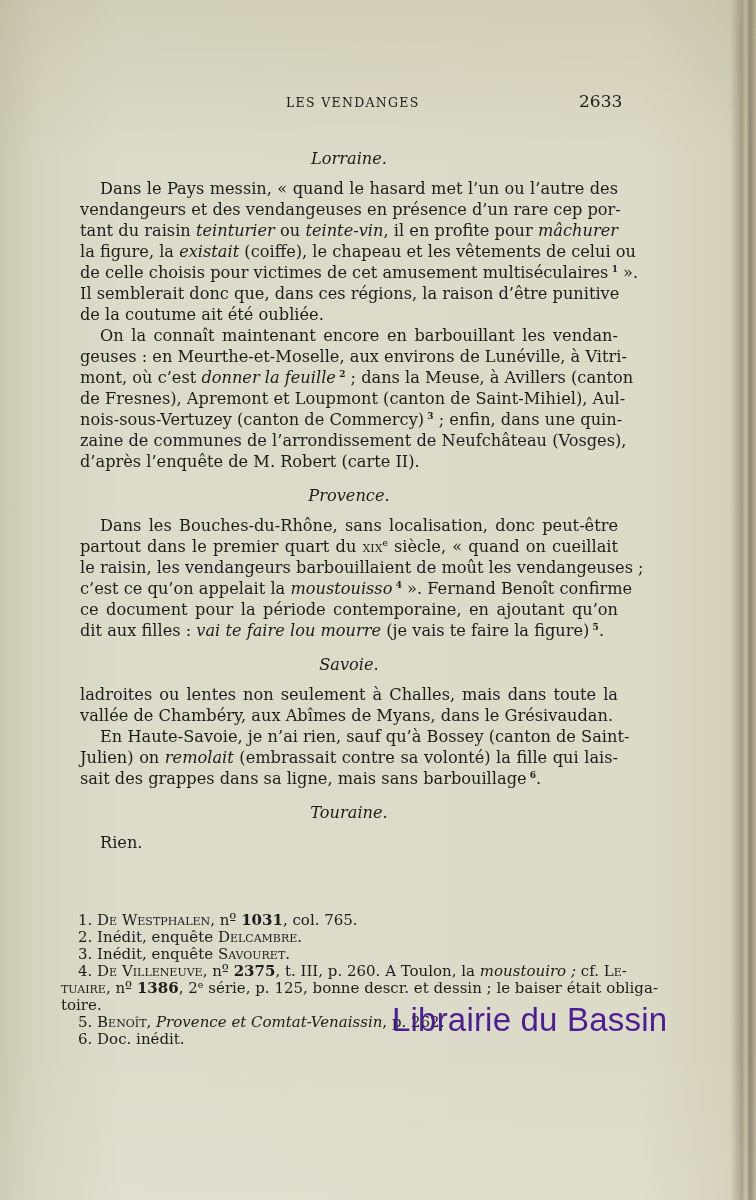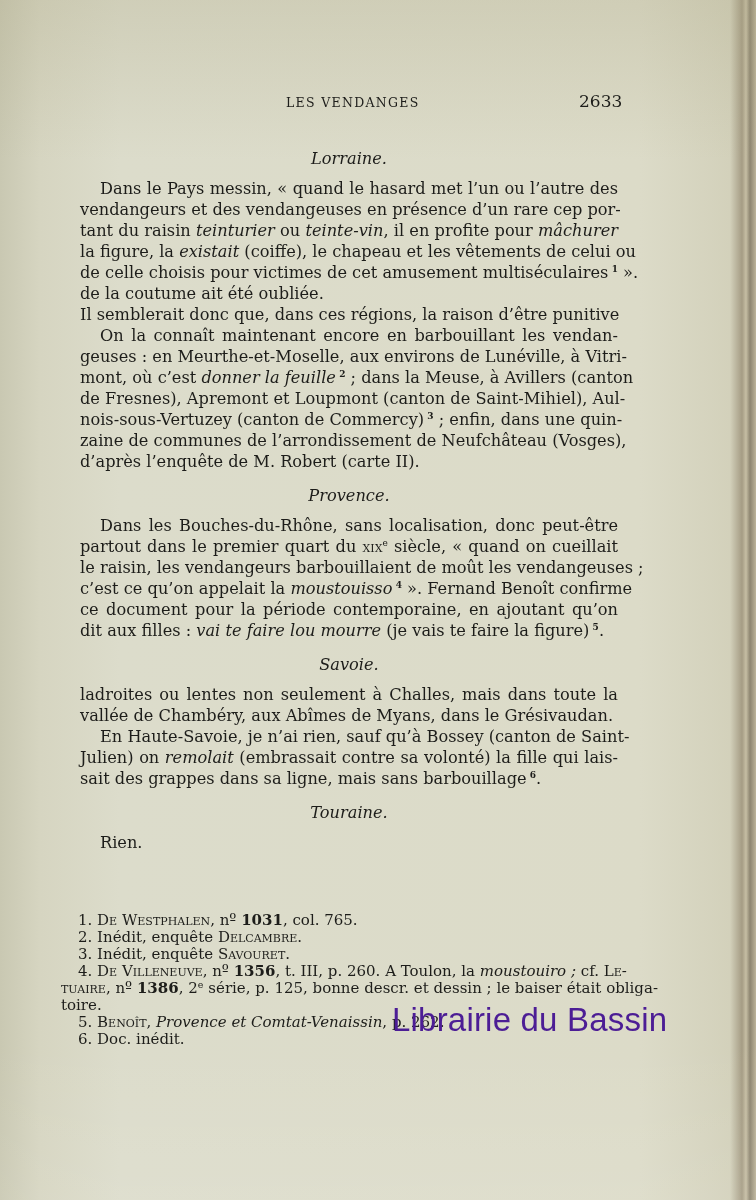--- a/index.html
+++ b/index.html
@@ -58,22 +58,22 @@
 <div class="page-number">2633</div>
 
 <div class="content" id="content">
     <div class="section-title">Lorraine.</div>
     <div>
       <span class="line indent">Dans le Pays messin, « quand le hasard met l’un ou l’autre des</span>
       <span class="line">vendangeurs et des vendangeuses en présence d’un rare cep por-</span>
       <span class="line">tant du raisin <span class="it">teinturier</span> ou <span class="it">teinte-vin</span>, il en profite pour <span class="it">mâchurer</span></span>
       <span class="line">la figure, la <span class="it">existait</span> (coiffe), le chapeau et les vêtements de celui ou</span>
       <span class="line">de celle choisis pour victimes de cet amusement multiséculaires <sup>1</sup> ».</span>
+      <span class="line">Il semblerait donc que, dans ces régions, la raison d’être punitive</span>
       <span class="line last">de la coutume ait été oubliée.</span>
-      <span class="line">Il semblerait donc que, dans ces régions, la raison d’être punitive</span>
     </div>
     <div>
       <span class="line indent">On la connaît maintenant encore en barbouillant les vendan-</span>
       <span class="line">geuses : en Meurthe-et-Moselle, aux environs de Lunéville, à Vitri-</span>
       <span class="line">mont, où c’est <span class="it">donner la feuille</span> <sup>2</sup> ; dans la Meuse, à Avillers (canton</span>
       <span class="line">de Fresnes), Apremont et Loupmont (canton de Saint-Mihiel), Aul-</span>
       <span class="line">nois-sous-Vertuzey (canton de Commercy) <sup>3</sup> ; enfin, dans une quin-</span>
       <span class="line">zaine de communes de l’arrondissement de Neufchâteau (Vosges),</span>
       <span class="line last">d’après l’enquête de M. Robert (carte II).</span>
     </div>
@@ -113,21 +113,21 @@
   <span class="note">
     <span>2.</span>
     <span>Inédit, enquête </span><span class="sc">Delcambre</span><span>.</span>
   </span>
   <span class="note">
     <span>3.</span>
     <span>Inédit, enquête </span><span class="sc">Savouret</span><span>.</span>
   </span>
   <span class="note">
     <span>4.</span>
-    <span class="sc">De Villeneuve</span><span>, nº </span><span class="b">1356</span><span>, t. III, p. 260. A Toulon, la </span><span class="it">moustouiro ;</span><span> cf. </span><span class="sc">Le-</span>
+    <span class="sc">De Villeneuve</span><span>, nº </span><span class="b">2375</span><span>, t. III, p. 260. A Toulon, la </span><span class="it">moustouiro ;</span><span> cf. </span><span class="sc">Le-</span>
   </span>
   <span class="note" style="margin-left:-17px;">
     <span class="sc">tuaire</span><span>, nº </span><span class="b">1386</span><span>, 2ᵉ série, p. 125, bonne descr. et dessin ; le baiser était obliga-</span>
   </span>
   <span class="note" style="margin-left:-17px;">
     <span>toire.</span>
   </span>
   <span class="note">
     <span>5.</span>
     <span class="sc">Benoît</span><span>, </span><span class="it">Provence et Comtat-Venaissin</span><span>, p. 262.</span>

